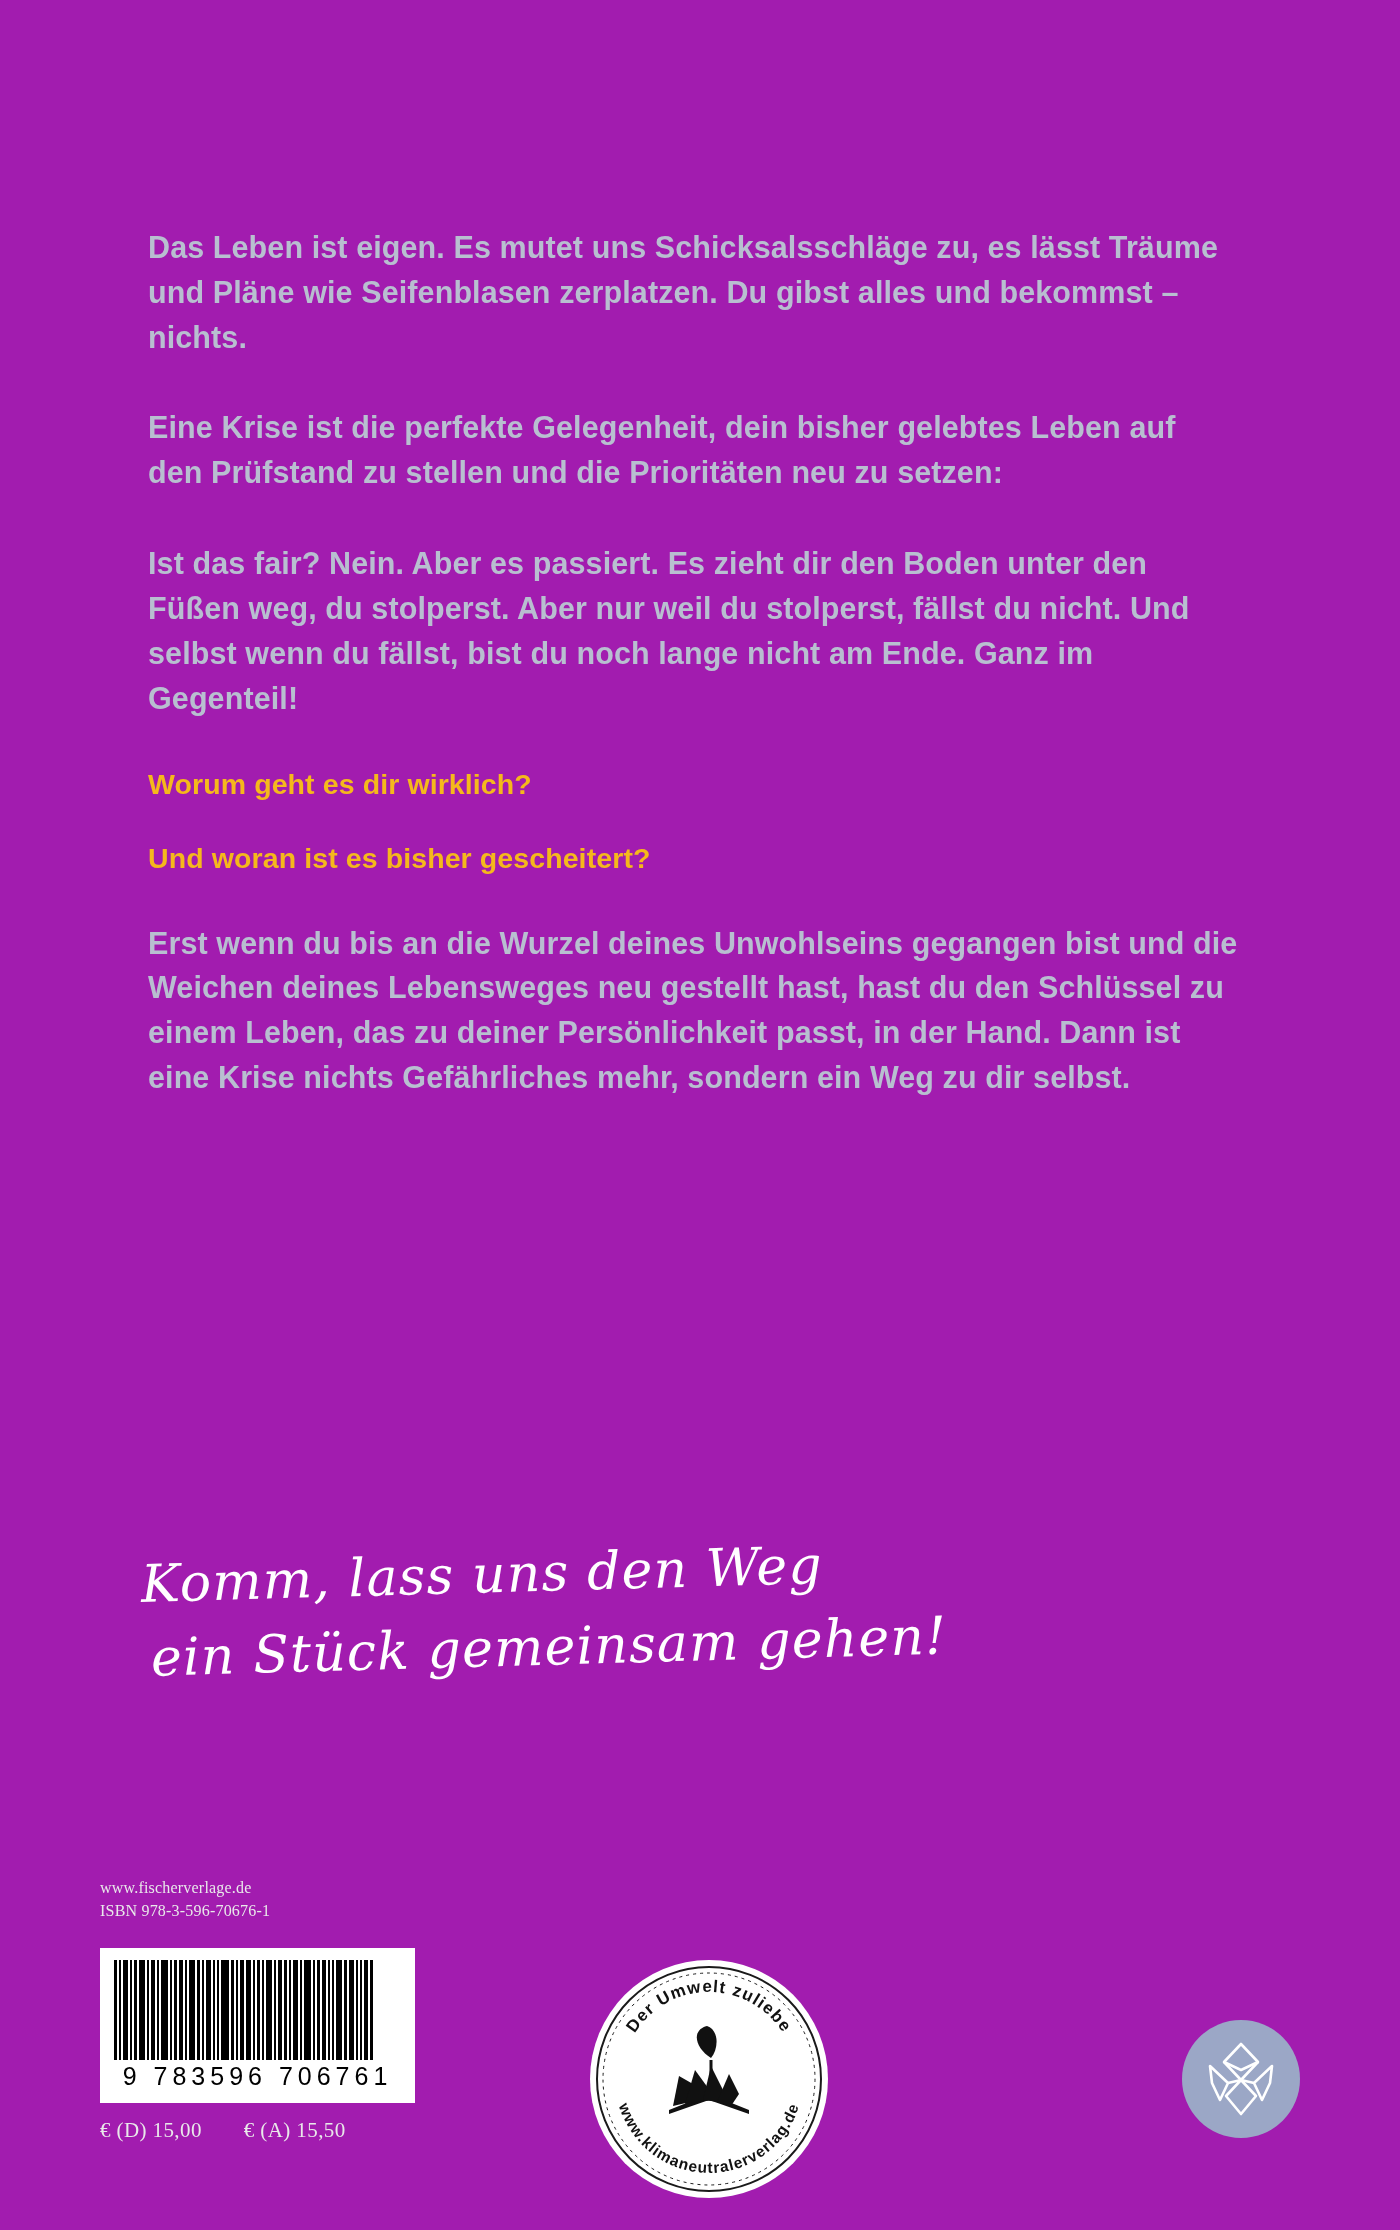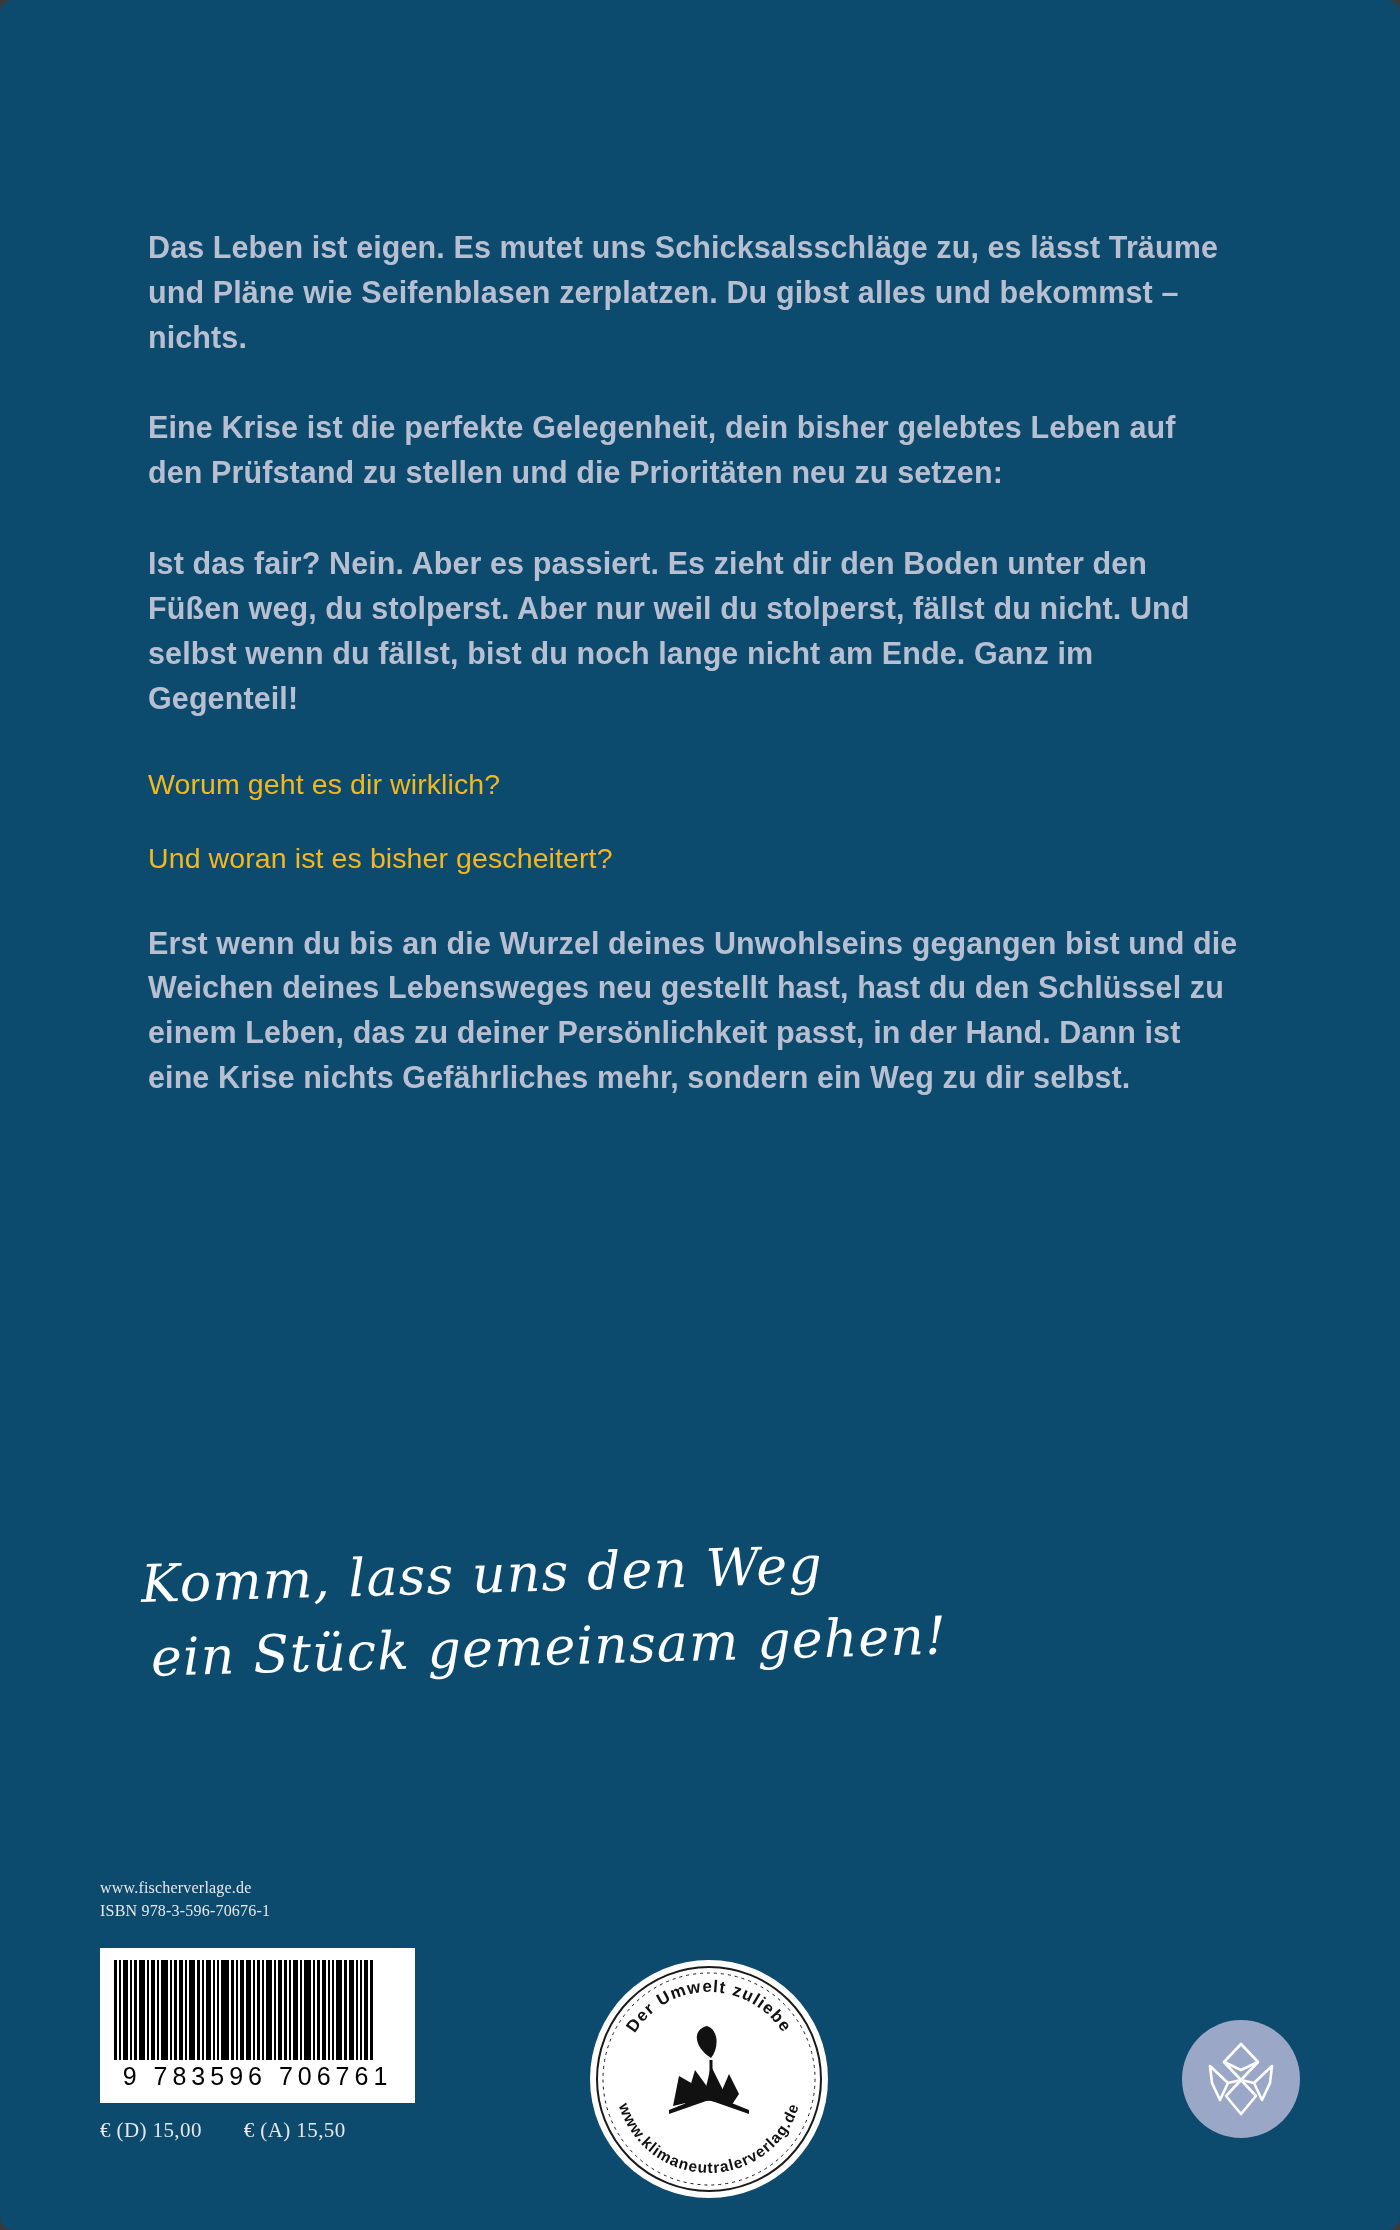--- a/index.html
+++ b/index.html
@@ -10,22 +10,21 @@
     width: 1400px;
     height: 2230px;
     background: #3a3a3a;
     font-family: "Liberation Sans", sans-serif;
     overflow: hidden;
     position: relative;
   }
   .page {
     position: absolute;
     inset: 0;
-    background: #0c4a6e;
-    border-radius: 13px;
+    background: #a21caf;
   }
   .content {
     position: absolute;
     left: 148px;
     top: 225px;
     width: 1090px;
   }
   p.para {
     margin: 0 0 46px 0;
     color: #b8bfd0;
@@ -37,21 +36,21 @@
   p.para:last-child {
     margin-bottom: 0;
   }
   .questions {
     margin: 8px 0 44px 0;
   }
   .questions p {
     margin: 0 0 36px 0;
     color: #f5b81c;
     font-size: 28.5px;
-    font-weight: 400;
+    font-weight: 700;
     line-height: 1.3;
     letter-spacing: 0.1px;
   }
   .questions p:last-child {
     margin-bottom: 0;
   }
   .script {
     position: absolute;
     left: 140px;
     top: 1548px;

